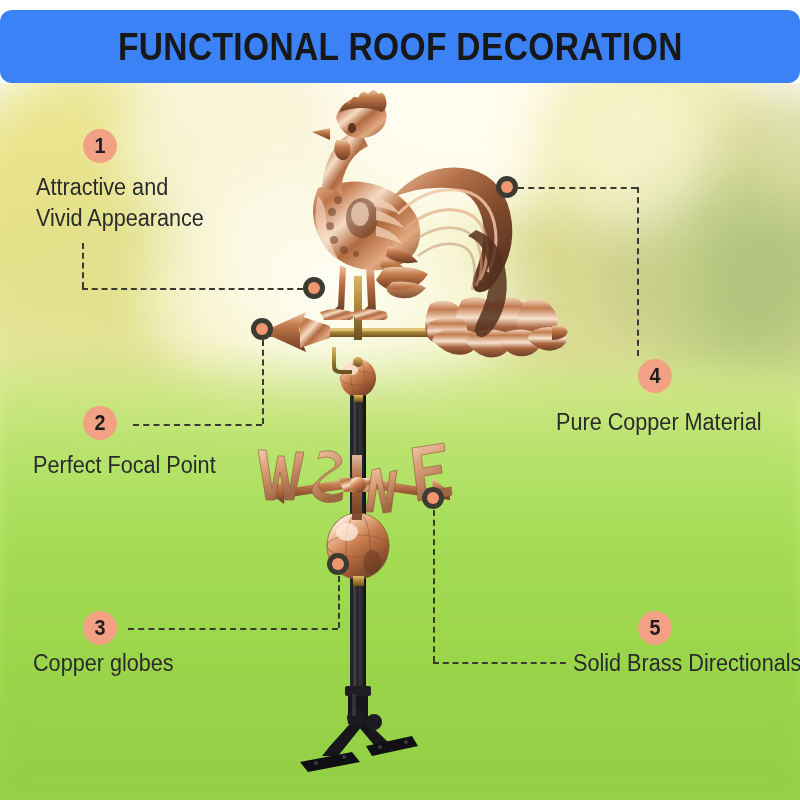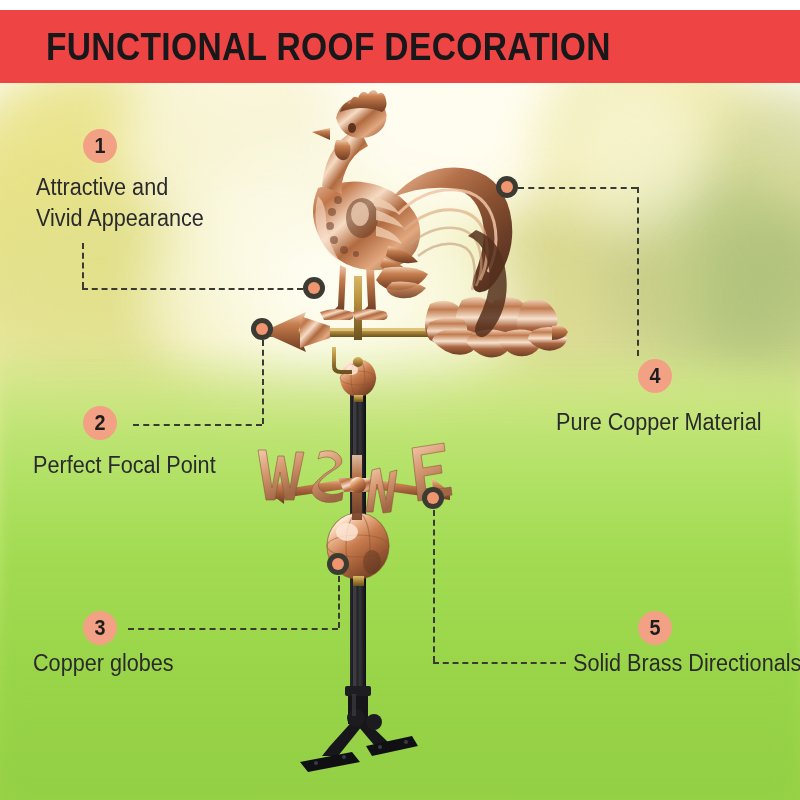--- a/index.html
+++ b/index.html
@@ -14,22 +14,22 @@
     position:relative;
     width:800px; height:800px;
     background:#ffffff;
     overflow:hidden;
   }
 
   
   .banner {
     position:absolute; left:0; top:10px;
     width:800px; height:73px;
-    background:#ef4444;
-    display:flex; align-items:center; 
+    background:#3b82f6;
+    display:flex; align-items:center; justify-content:center;border-radius:12px;
   }
   .banner-title {
     font-family:"Liberation Sans Narrow","Liberation Sans",sans-serif;
     font-weight:700;
     font-size:39px;
     letter-spacing:0.4px;
     color:#18181a;
     transform:scaleX(0.86);
     transform-origin:center;
     white-space:nowrap;

